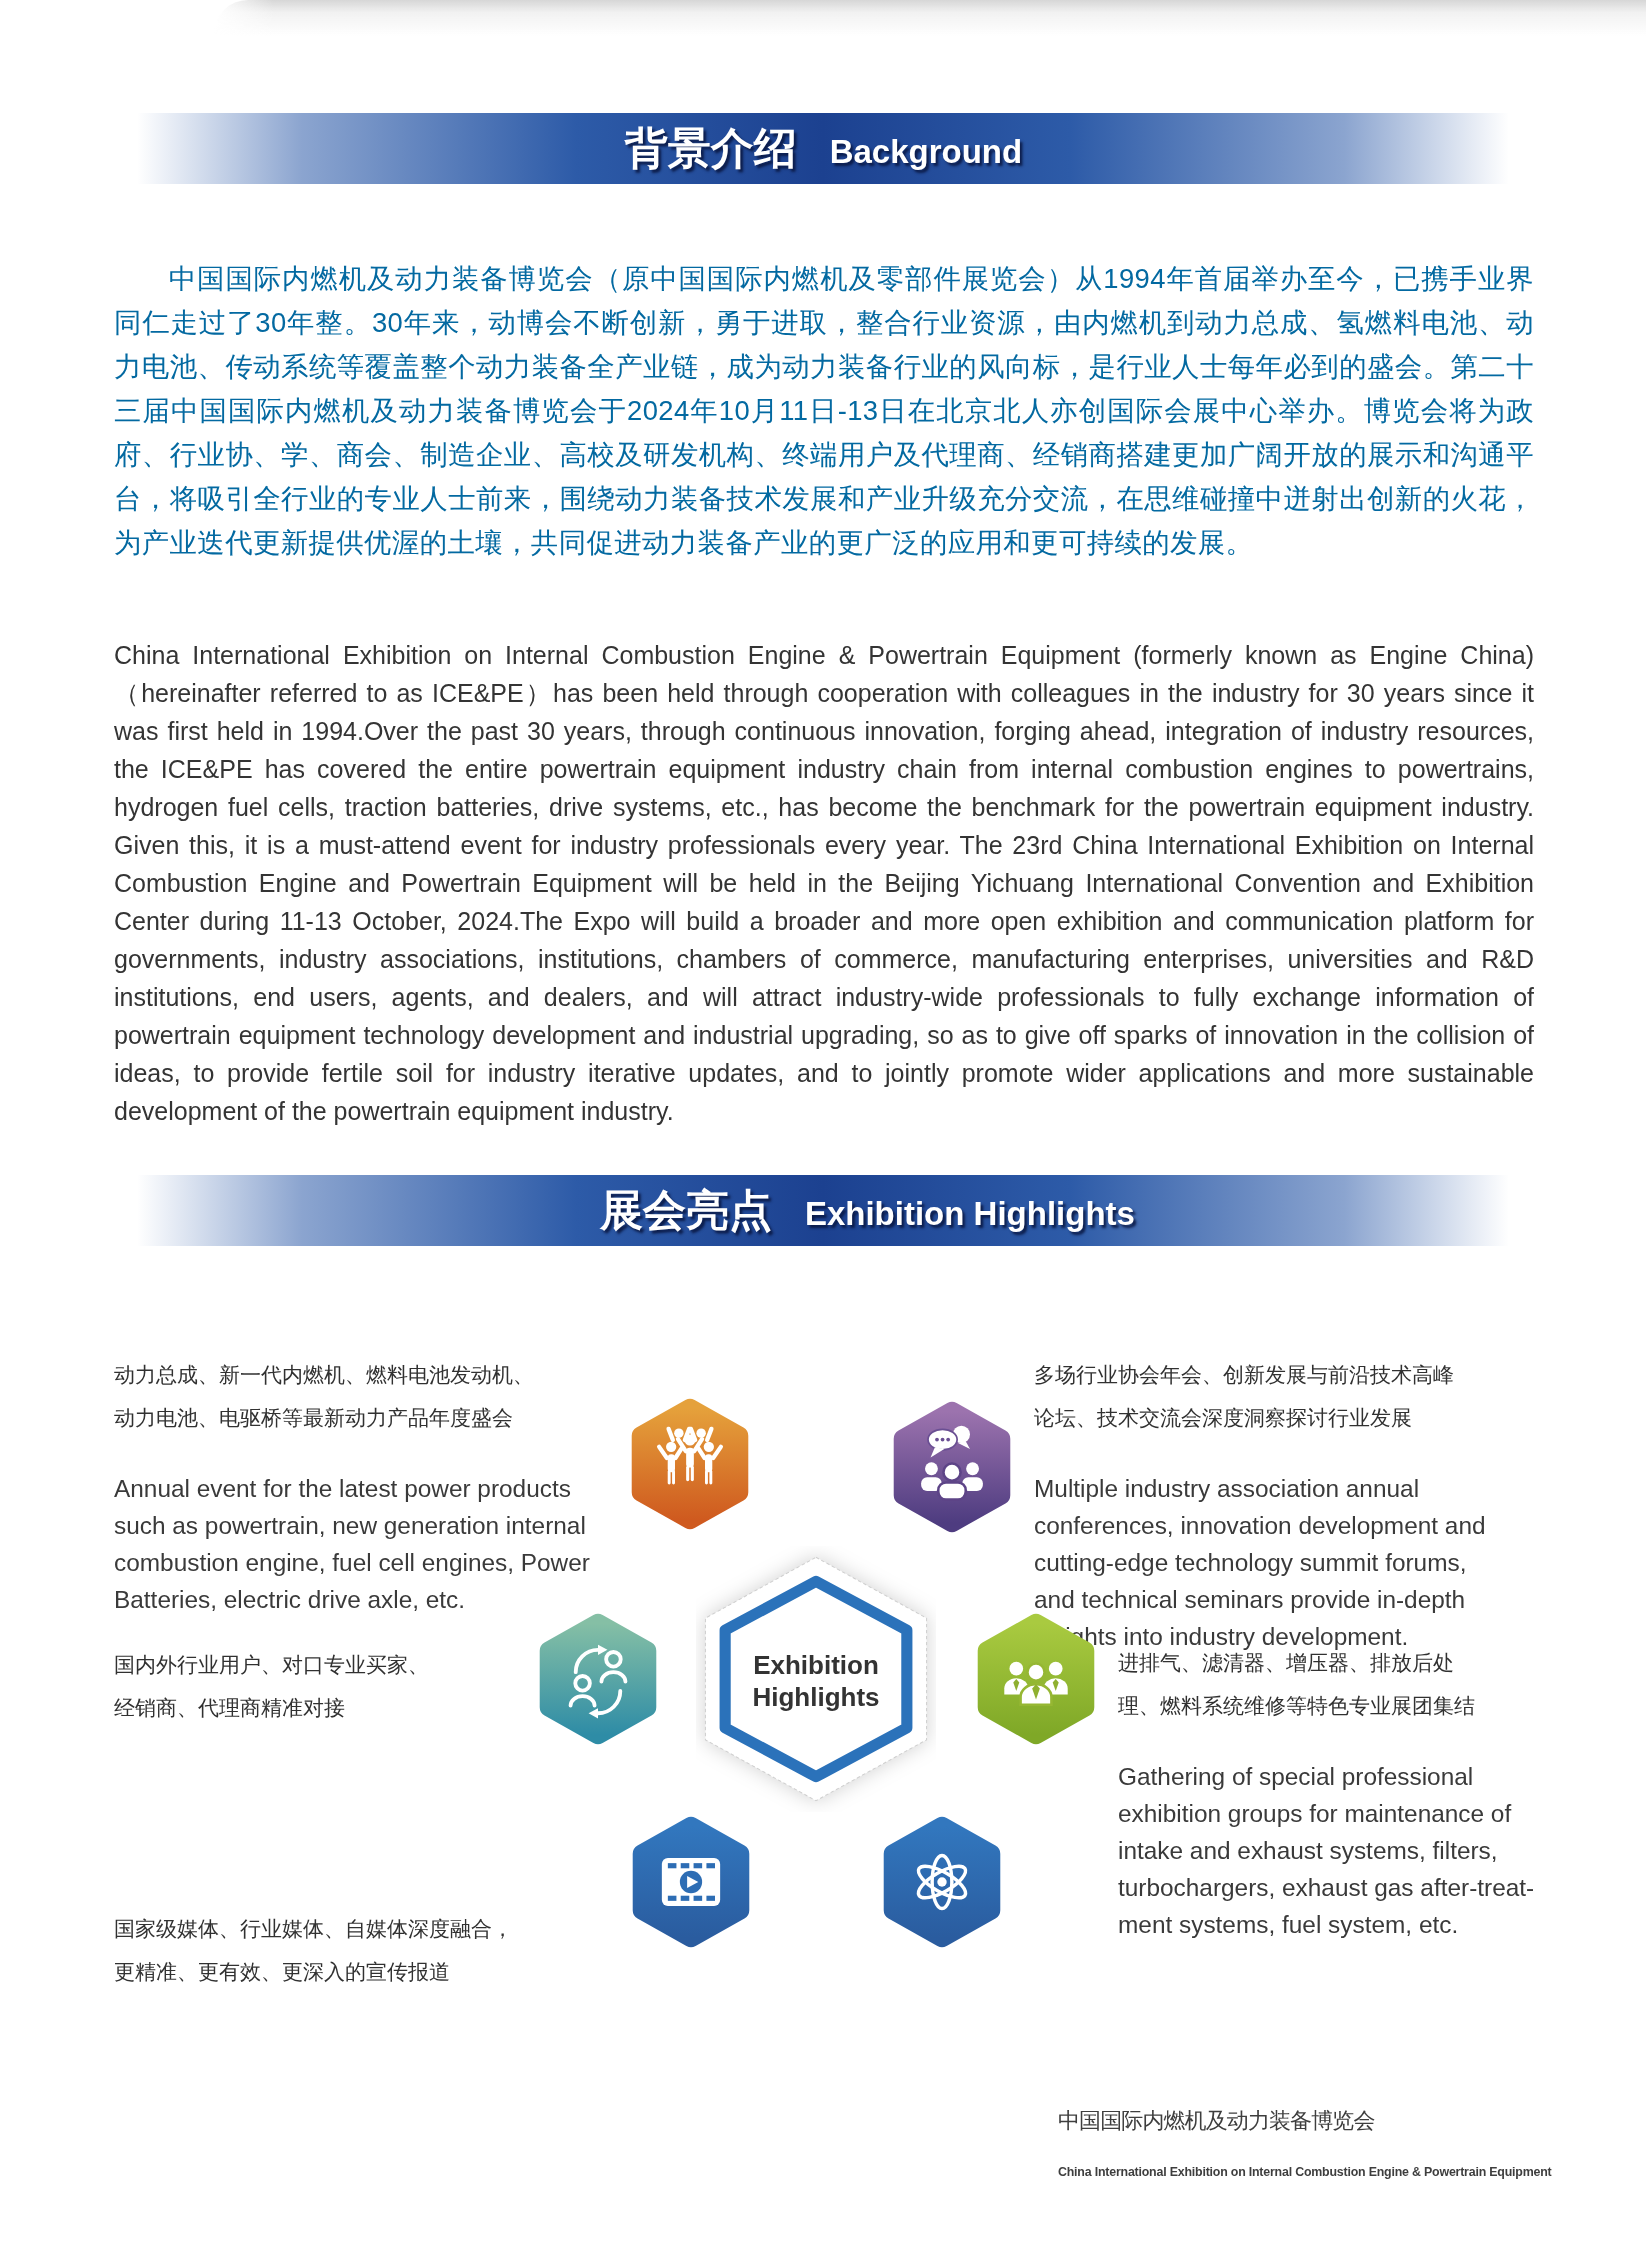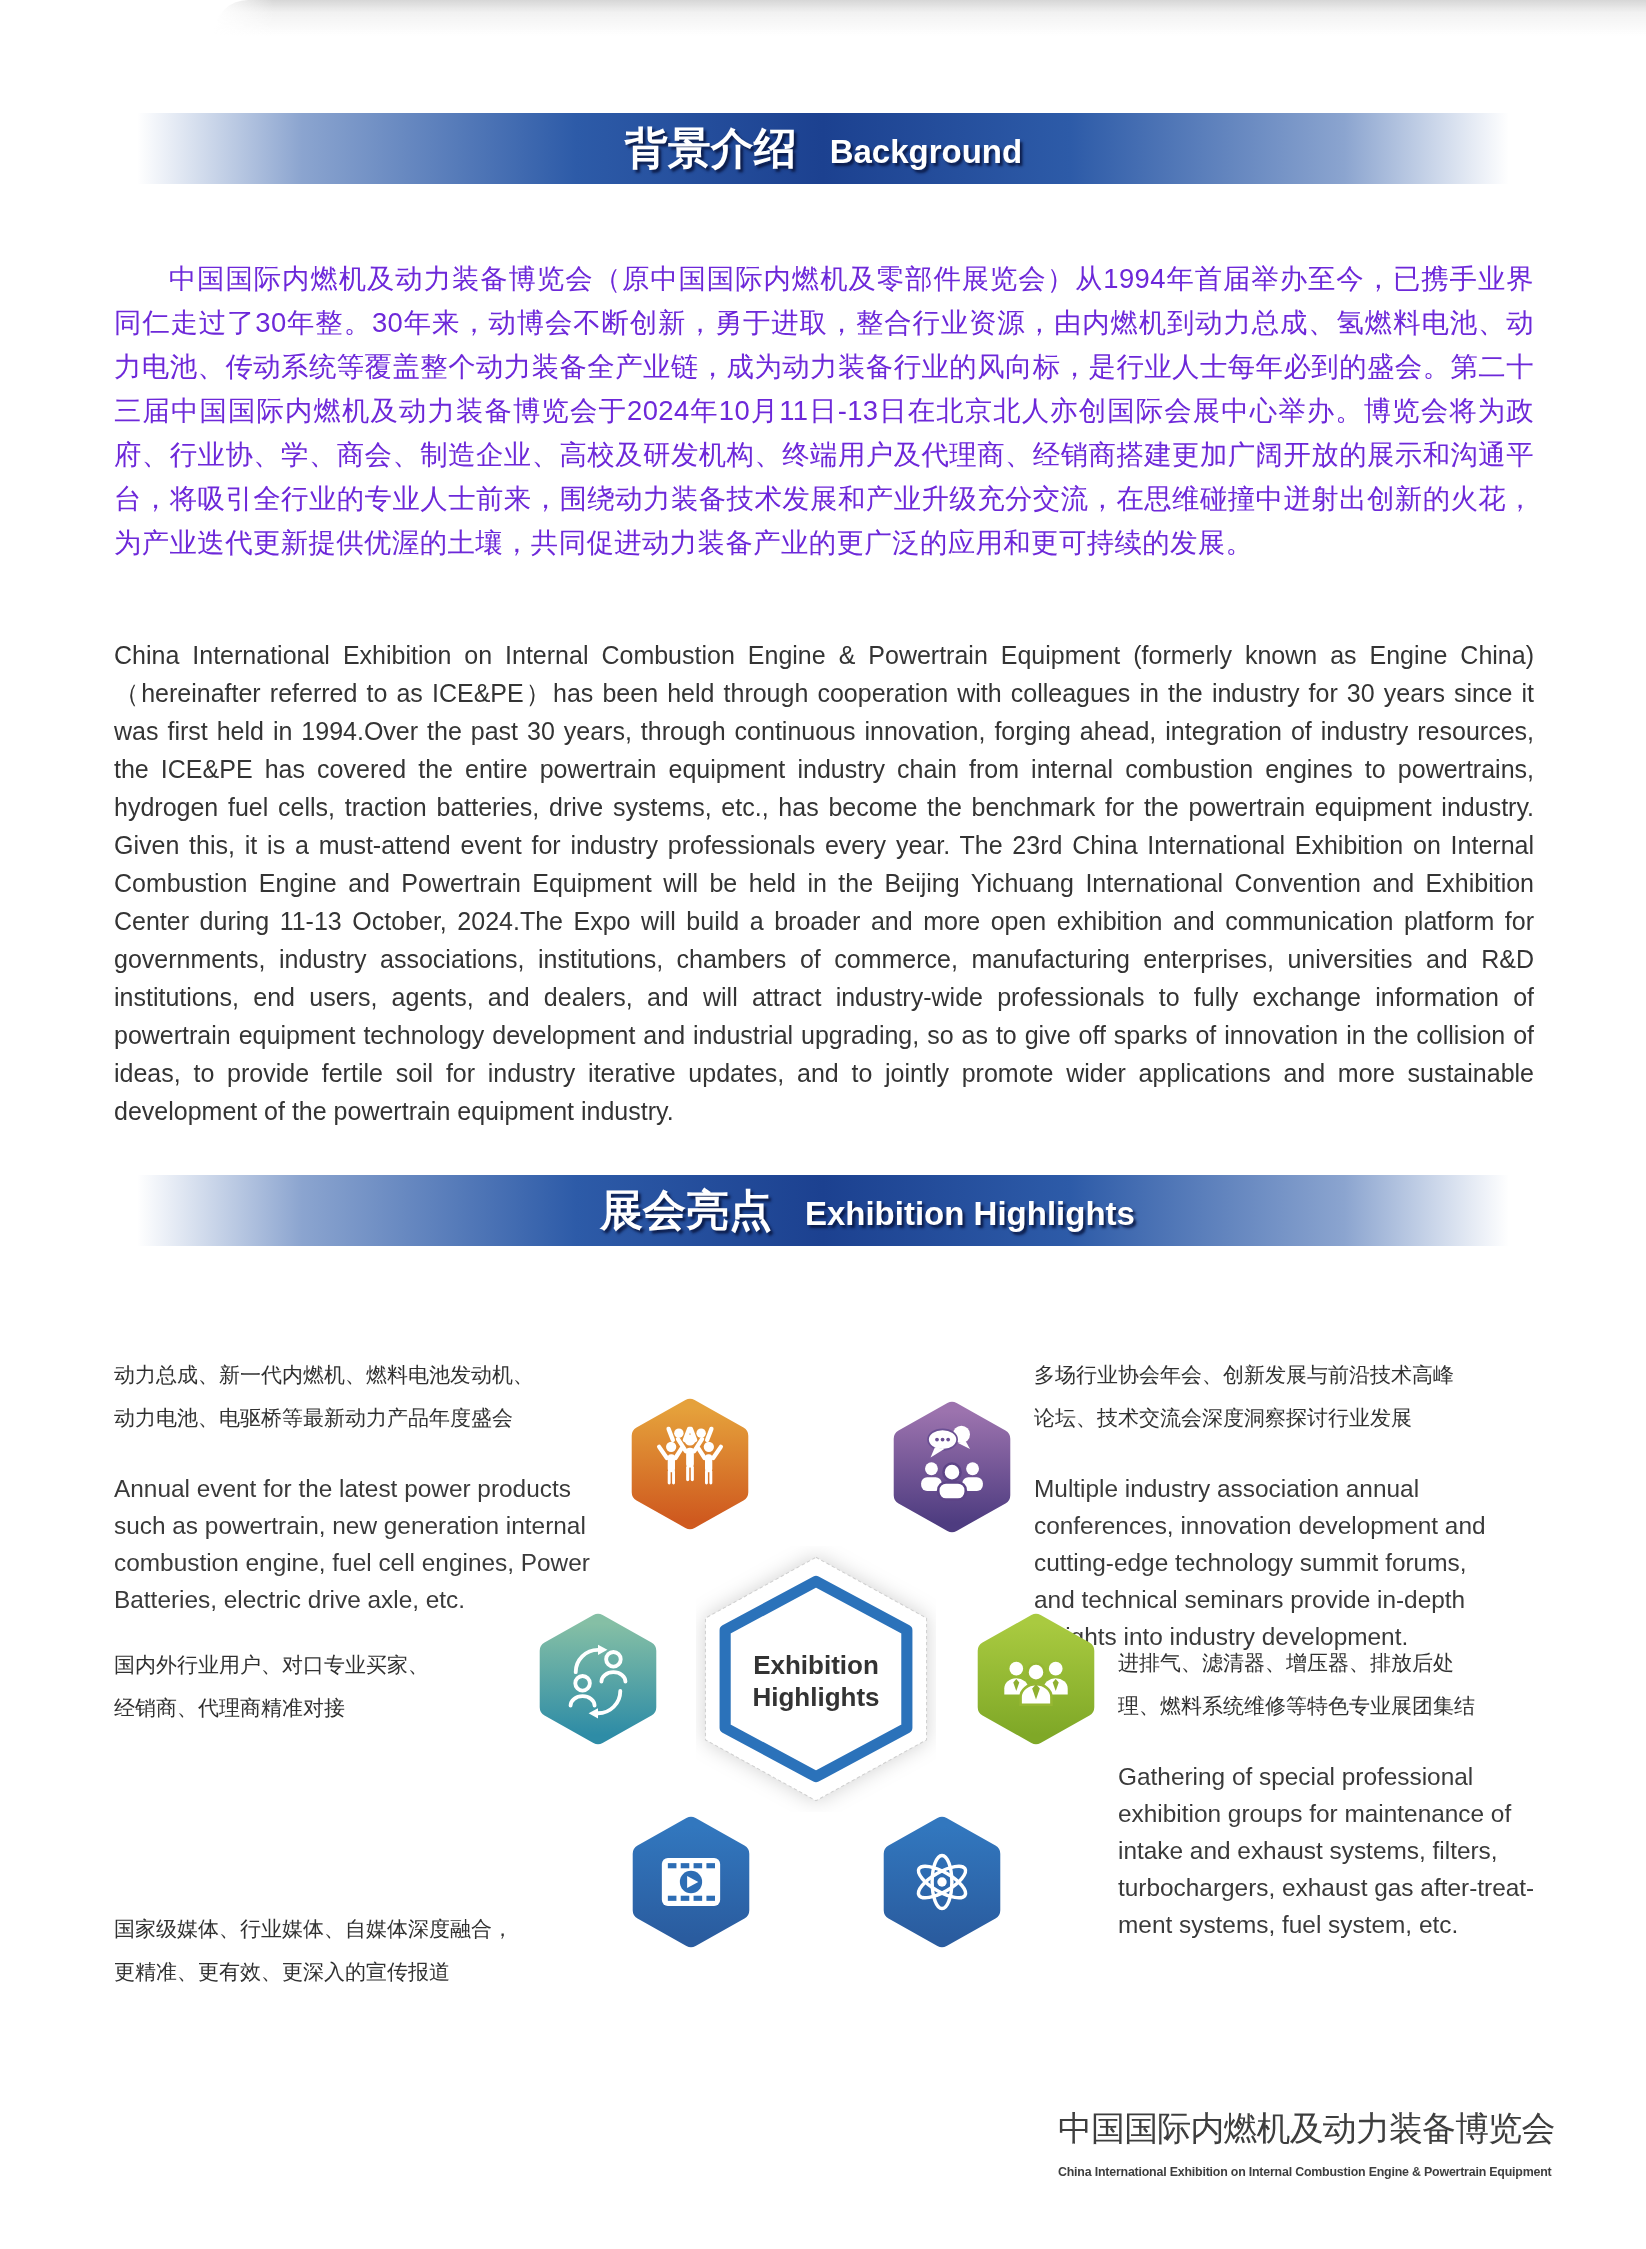--- a/index.html
+++ b/index.html
@@ -20,21 +20,21 @@
       #2d5ba8 32%, #1c4190 50%, #2d5ba8 68%, rgba(44,90,168,0.55) 88%, rgba(44,90,168,0) 100%);}
   .banner-text{left:0;width:1647px;height:71px;text-align:center;color:#fff;font-weight:bold;
     text-shadow:2.6px 2.6px 2.6px rgba(9,22,64,0.9);white-space:nowrap;}
   .banner-text .zh{font-size:43px;line-height:71px;vertical-align:baseline;}
   .banner-text .en{font-size:33px;line-height:71px;margin-left:29px;vertical-align:baseline;}
   .banner1{top:113px;} .banner1t{top:113px;}
   .banner2{top:1175px;} .banner2t{top:1175px;padding-left:44px;}
 
   
   .para-zh{left:114px;top:257px;width:1420px;font-size:27.4px;line-height:44px;
-    text-align:justify;text-indent:2em;letter-spacing:0.4px;color:#6d28d9;}
+    text-align:justify;text-indent:2em;letter-spacing:0.4px;color:#0369a1;}
   .para-en{left:114px;top:636px;width:1420px;font-size:25px;line-height:38px;
     text-align:justify;color:#343434;}
 
   
   .hl{white-space:pre-line;}
   .hl .cn{font-size:21px;line-height:43px;color:#313131;}
   .hl .en{font-size:24.4px;line-height:37px;color:#3a3a3a;margin-top:16.3px;}
   .hl-tl{left:114px;top:1338px;width:566px;}
   .hl-tr{left:1034px;top:1338px;width:515px;}
   .hl-ml{left:114px;top:1628px;width:549px;}
@@ -48,21 +48,21 @@
   .hex-purple{left:892px;top:1400px;}
   .hex-teal{left:538px;top:1612px;}
   .hex-green{left:976px;top:1612px;}
   .hex-media{left:631px;top:1815px;}
   .hex-atom{left:882px;top:1815px;}
   .hex-center{left:696px;top:1546px;width:240px;height:266px;}
   .center-label{left:696px;top:1649px;width:240px;text-align:center;font-size:26px;
     font-weight:bold;line-height:32px;color:#333;white-space:pre-line;}
 
   
-  .footer-zh{left:1058px;top:2106px;font-size:34px;letter-spacing:-0.9px;color:#3e3e3e;white-space:nowrap;}
+  .footer-zh{left:1058px;top:2106px;font-size:22px;letter-spacing:-0.9px;color:#3e3e3e;white-space:nowrap;}
   .footer-en{left:1058px;top:2165px;font-size:12.4px;font-weight:bold;letter-spacing:-0.2px;
     color:#3e3e3e;white-space:nowrap;}
 </style>
 </head>
 <body>
 
 <div class="page">
 
   <div class="abs top-shadow"></div>
 

